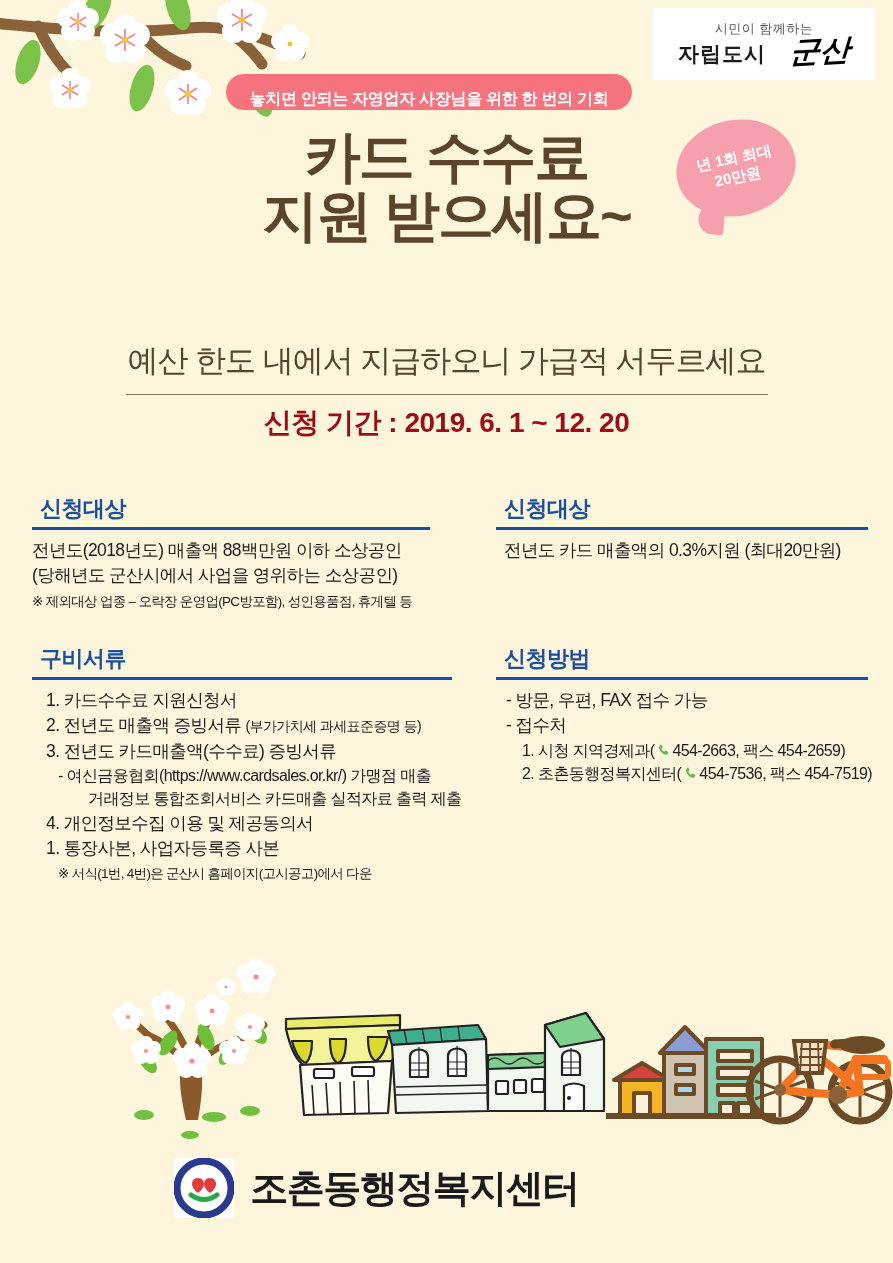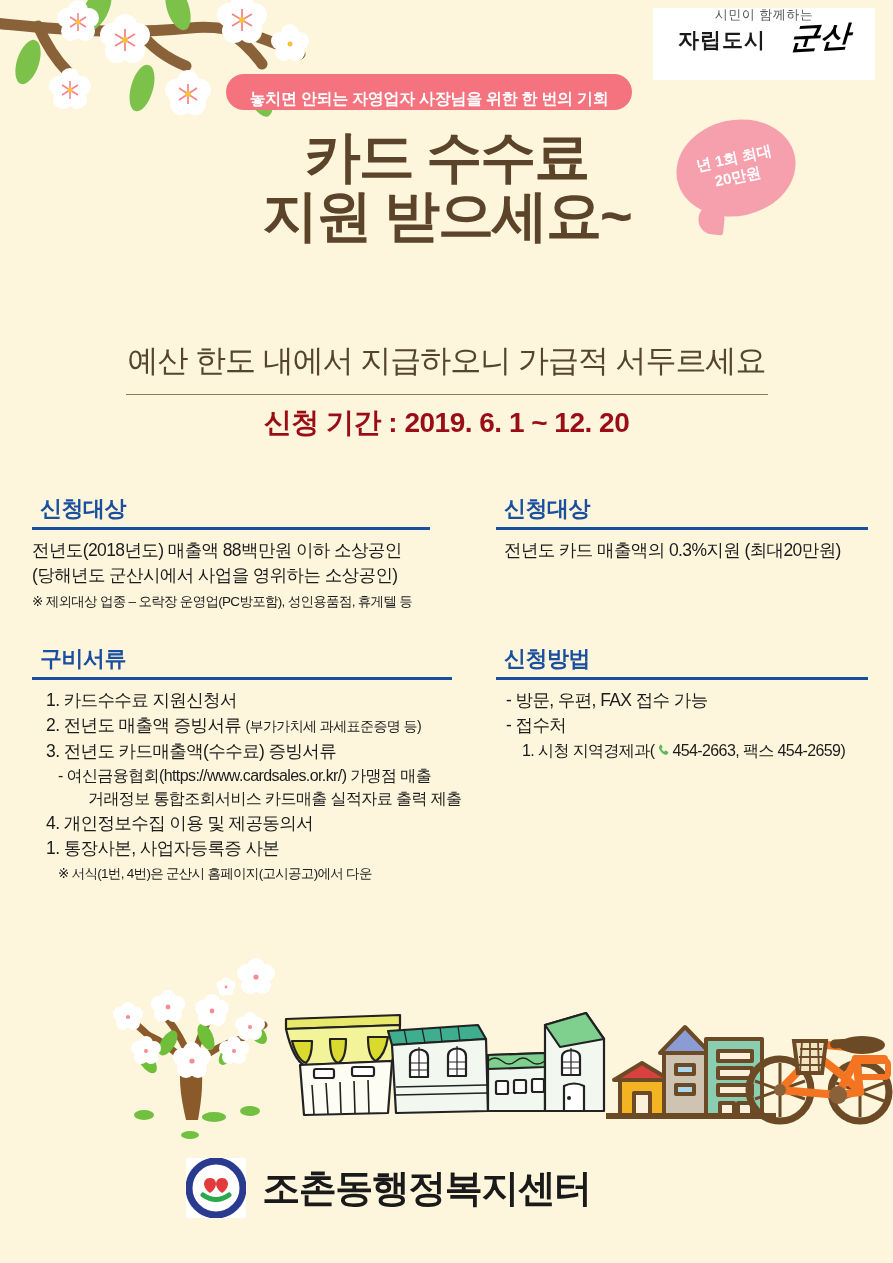--- a/index.html
+++ b/index.html
@@ -35,20 +35,21 @@
   .city-logo {
     position: absolute;
     right: 18px;
     top: 8px;
     width: 222px;
     height: 72px;
     background: #ffffff;
     display: flex;
     flex-direction: column;
     align-items: center;
+    justify-content: center;
     gap: 1px;
   }
   .city-logo-top {
     font-size: 13px;
     color: #555;
     letter-spacing: 0.5px;
     line-height: 1;
   }
   .city-logo-bottom {
     display: flex;
@@ -243,21 +244,21 @@
     left: 0;
     top: 955px;
     width: 893px;
     height: 200px;
     pointer-events: none;
   }
 
   
   .footer-logo {
     position: absolute;
-    left: 12px;
+    left: 0;
     top: 1158px;
     width: 753px;
     display: flex;
     align-items: center;
     justify-content: center;
     gap: 16px;
   }
   .emblem {
     width: 60px;
     height: 60px;
@@ -425,20 +426,25 @@
     <div class="sec-rule"></div>
     <div class="sec-body">
       <ul class="apply-list">
         <li><span>- 방문, 우편, FAX 접수 가능</span></li>
         <li><span>- 접수처</span></li>
         <li class="apply-sub">
           <span>1. 시청 지역경제과(</span><svg class="phone-ico" viewBox="0 0 24 24">
               <path d="M6.6 2.6c.8-.5 1.8-.2 2.2.6l1.5 2.7c.4.7.2 1.6-.5 2l-1.3.9c.6 1.9 2.6 4.2 4.7 5.2l1-1.3c.5-.6 1.3-.8 2-.4l2.7 1.5c.8.4 1 1.5.5 2.2l-1.3 1.8c-.6.8-1.6 1.2-2.6 1-4.6-.9-9.8-6.3-10.8-11-.2-1 .2-2 1-2.6z" fill="#5cb85c"></path>
             </svg><span>454-2663</span><span>, 팩스 </span><span>454-2659</span><span>)</span>
         </li>
+        <li class="apply-sub">
+          <span>2. 초촌동행정복지센터(</span><svg class="phone-ico" viewBox="0 0 24 24">
+              <path d="M6.6 2.6c.8-.5 1.8-.2 2.2.6l1.5 2.7c.4.7.2 1.6-.5 2l-1.3.9c.6 1.9 2.6 4.2 4.7 5.2l1-1.3c.5-.6 1.3-.8 2-.4l2.7 1.5c.8.4 1 1.5.5 2.2l-1.3 1.8c-.6.8-1.6 1.2-2.6 1-4.6-.9-9.8-6.3-10.8-11-.2-1 .2-2 1-2.6z" fill="#5cb85c"></path>
+            </svg><span>454-7536</span><span>, 팩스 </span><span>454-7519</span><span>)</span>
+        </li>
       </ul>
     </div>
   </div>
 
   <svg class="illus" viewBox="0 0 893 200">
 
     <g>
       <path d="M186 165 C 180 140, 178 120, 182 100 L 200 100 C 204 122, 202 142, 198 165 Z" fill="#8a5a2b"></path>
       <g stroke="#8a5a2b" stroke-width="7" fill="none" stroke-linecap="round">
         <path d="M188 110 C 176 96, 162 86, 148 80"></path>

